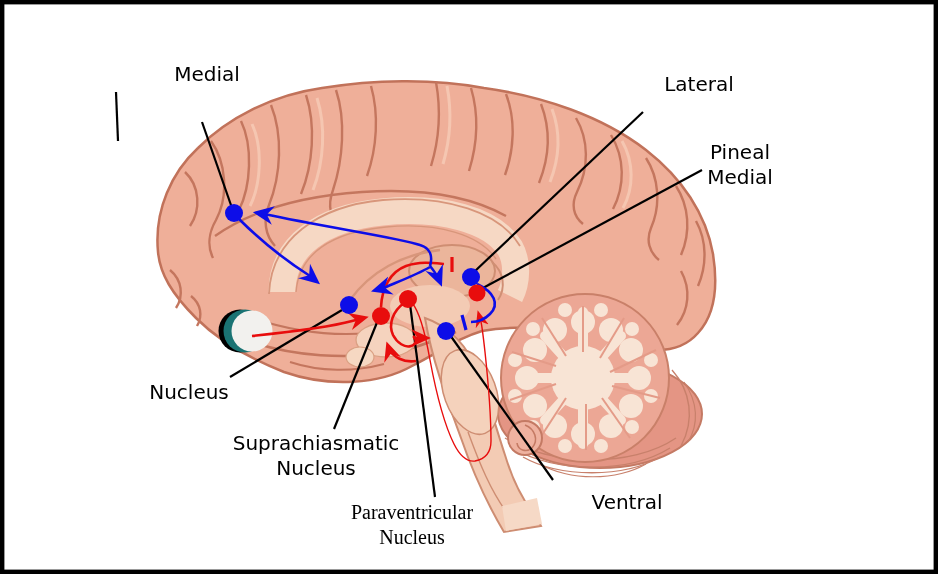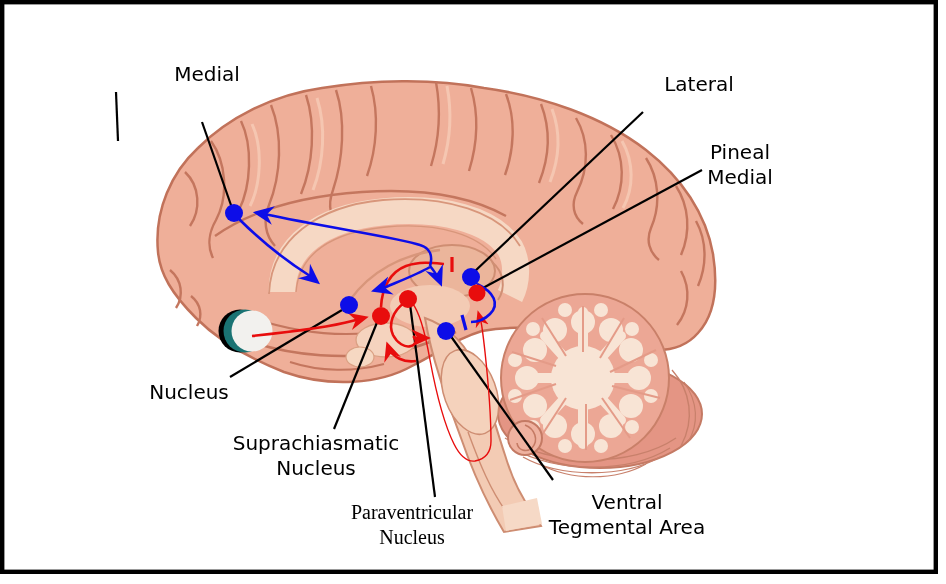--- a/index.html
+++ b/index.html
@@ -218,15 +218,14 @@
 <div class="lbl" style="left:316px;top:431px;text-align:center;">
   <div>Suprachiasmatic</div>
   <div>Nucleus</div>
 </div>
 <div class="lbl" style="left:412px;top:500px;font-family:Liberation Serif, serif;">
   <div>Paraventricular</div>
   <div>Nucleus</div>
 </div>
 <div class="lbl" style="left:627px;top:490px;">
   <div>Ventral</div>
-  <div>Tegmental Area</div>
 </div>
 </div>
 
 </body></html>

